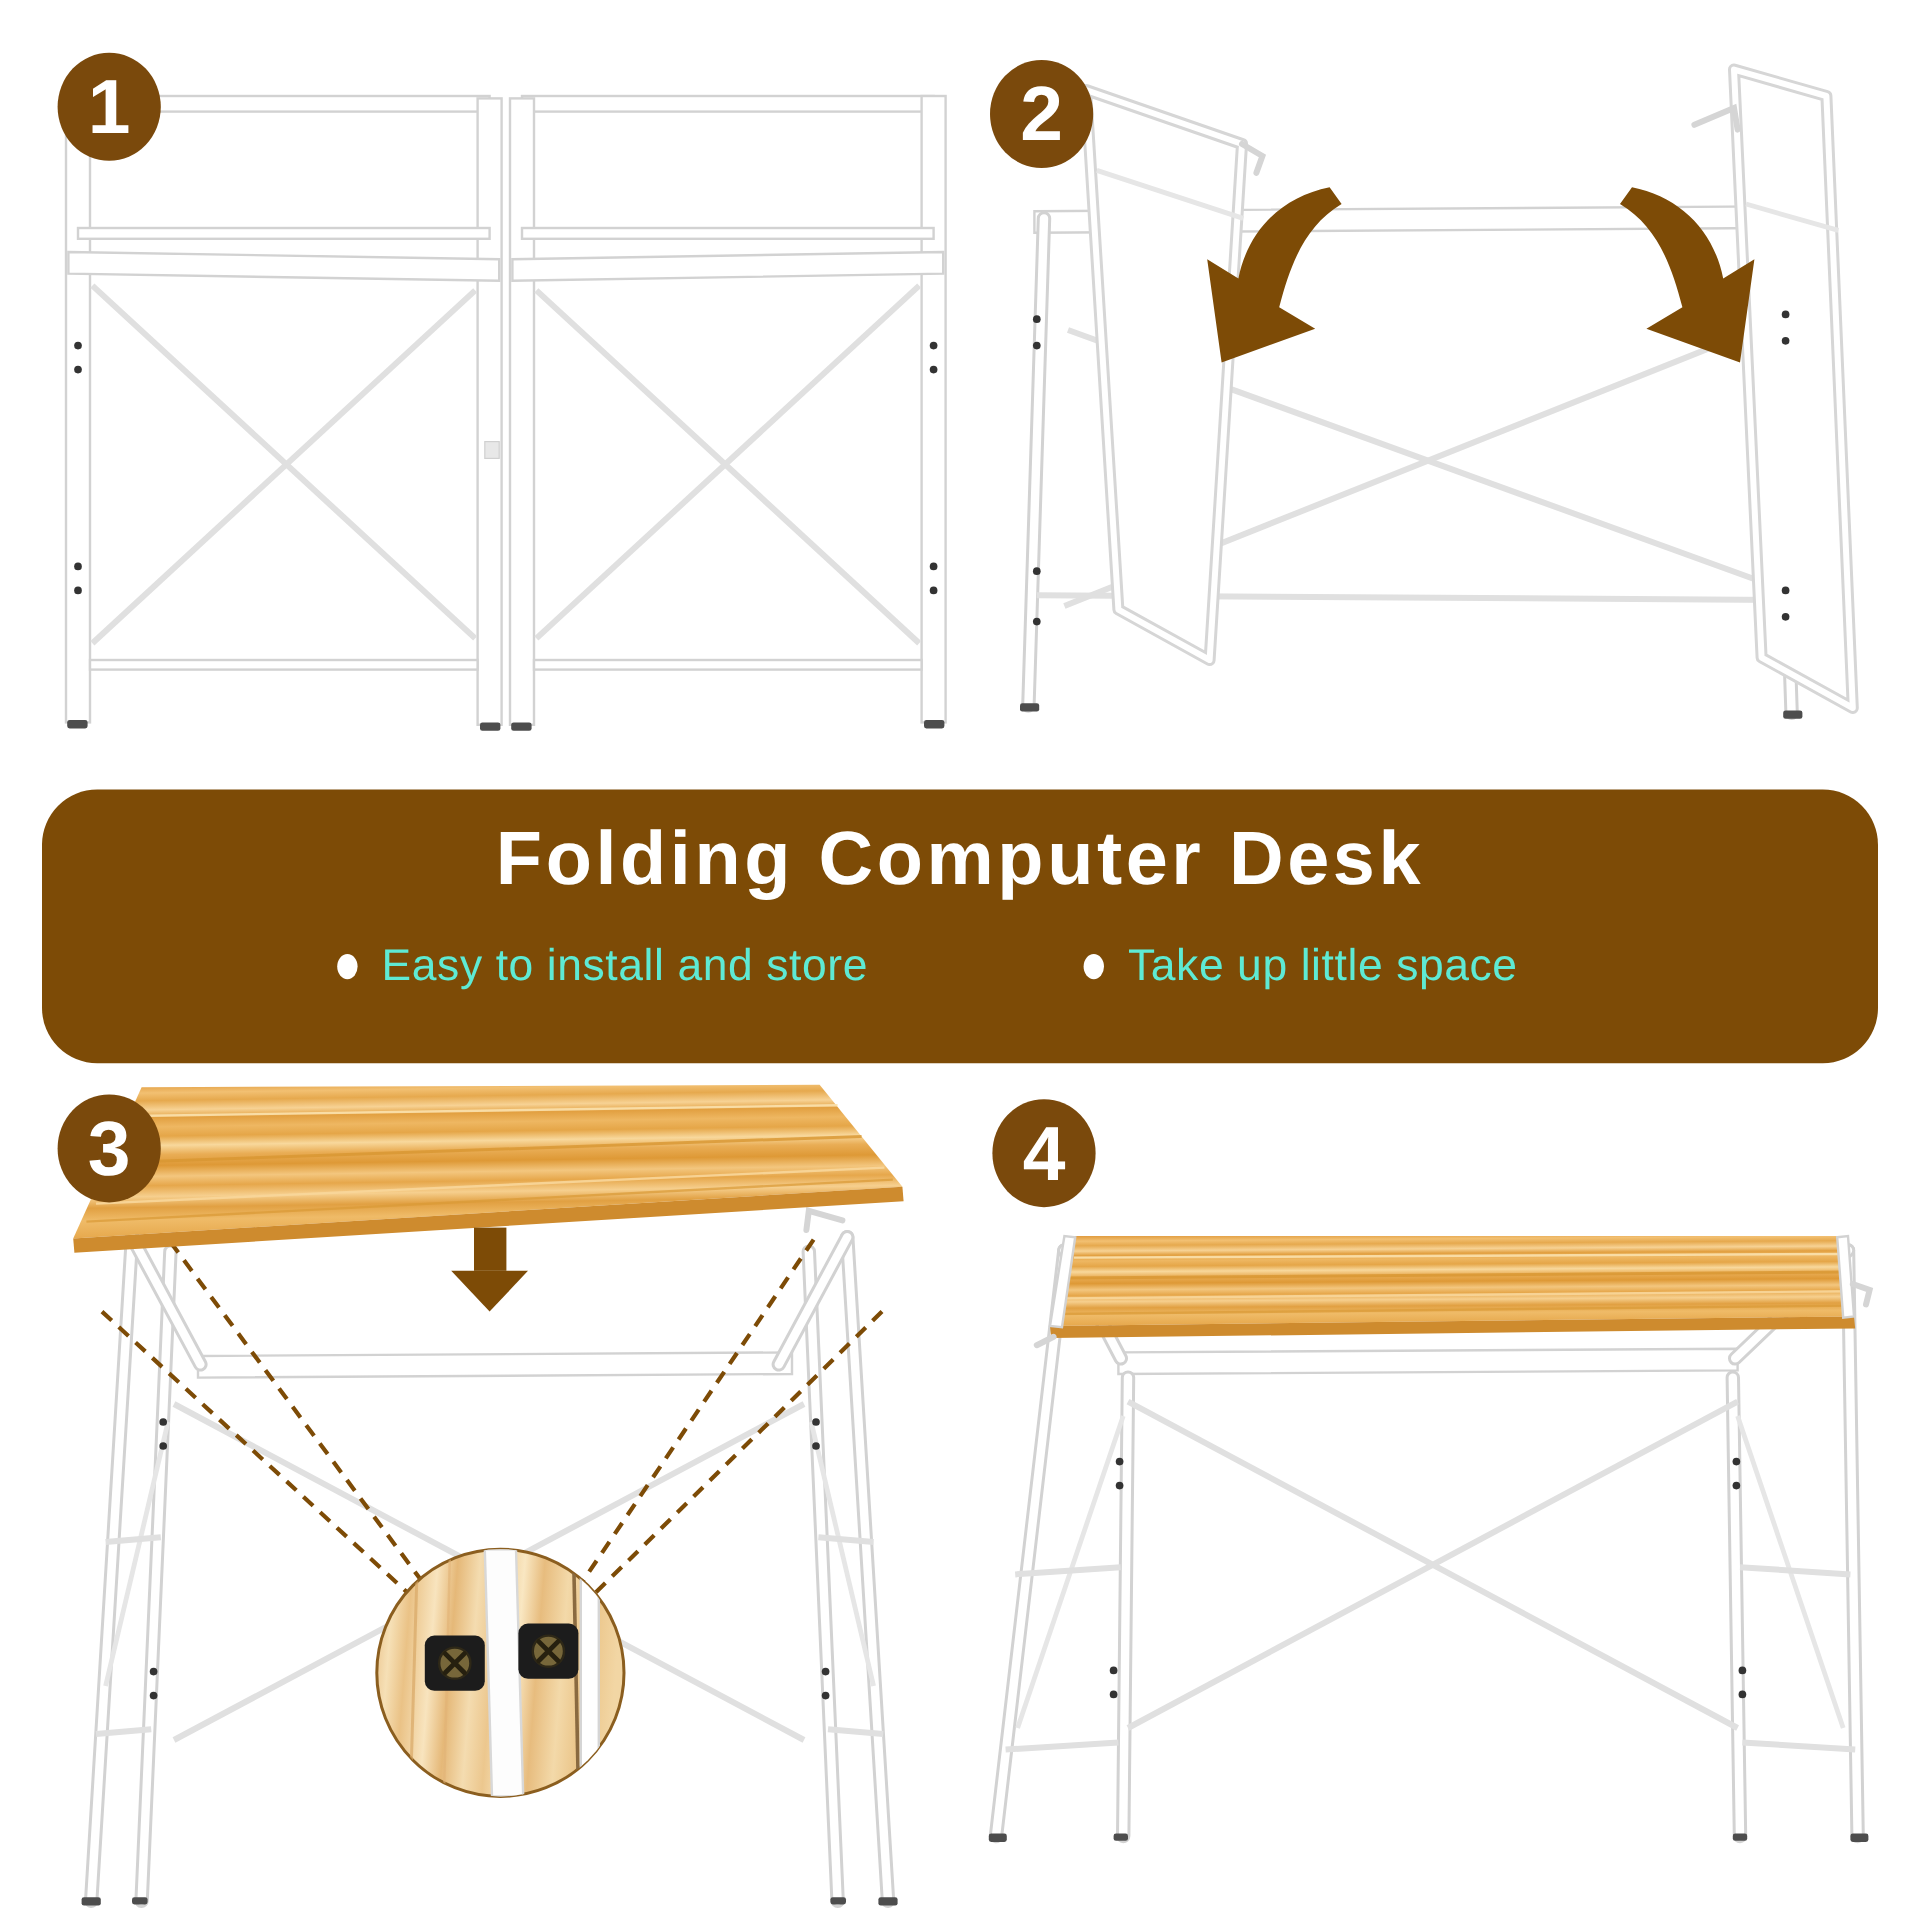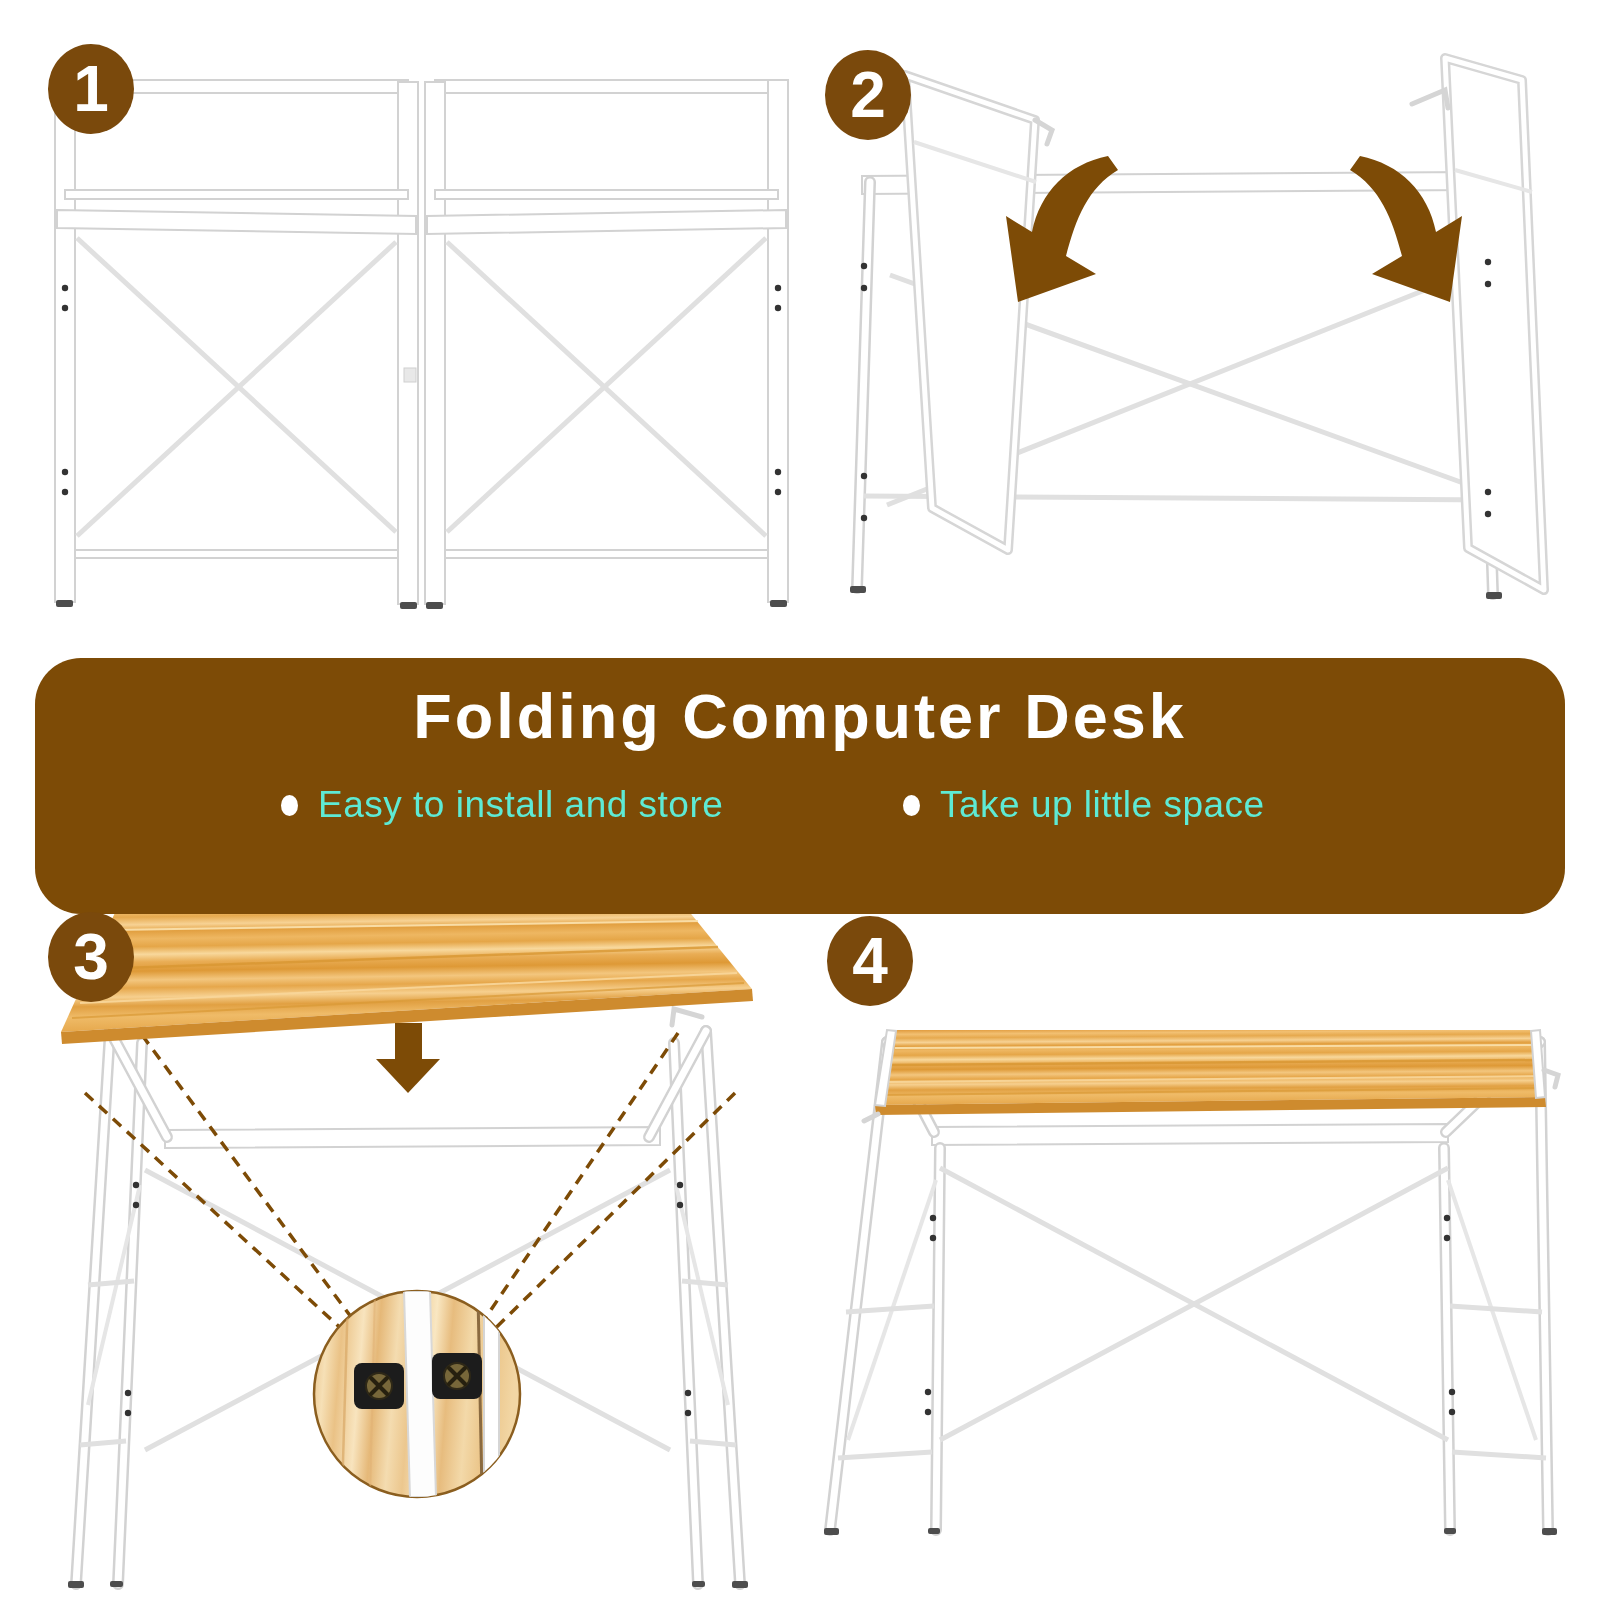--- a/index.html
+++ b/index.html
@@ -2,21 +2,21 @@
 <html><head>
 <meta charset="utf-8">
 <style>
   html,body{margin:0;padding:0;background:#ffffff;}
   .canvas{position:relative;width:1600px;height:1600px;background:#ffffff;overflow:hidden;
           font-family:"Liberation Sans", sans-serif;}
   svg{position:absolute;display:block;}
   .step-badge{position:absolute;width:86px;height:90px;border-radius:50%;
               background:#7A490C;color:#ffffff;display:flex;align-items:center;justify-content:center;
               font-size:64px;font-weight:bold;z-index:6;}
-  .banner{position:absolute;left:35px;top:658px;width:1530px;height:256px;
+  .banner{position:absolute;left:35px;top:658px;width:1530px;height:228px;
           background:#7D4B06;border-radius:46px;z-index:4;}
   .banner-title{position:absolute;left:0;right:0;top:22px;text-align:center;color:#ffffff;
                 font-size:63px;font-weight:bold;letter-spacing:3px;}
   .bullet{position:absolute;top:126px;display:flex;align-items:center;gap:20px;color:#5eead4;}
   .bullet .dot{width:17px;height:21px;border-radius:50%;background:#ffffff;flex:0 0 auto;}
   .bullet .bl{font-size:37px;letter-spacing:0.5px;white-space:nowrap;}
   .b1{left:246px;} .b2{left:868px;text-align:right;}
 
   
   .tube{fill:#ffffff;stroke:#d2d2d2;stroke-width:2;}

